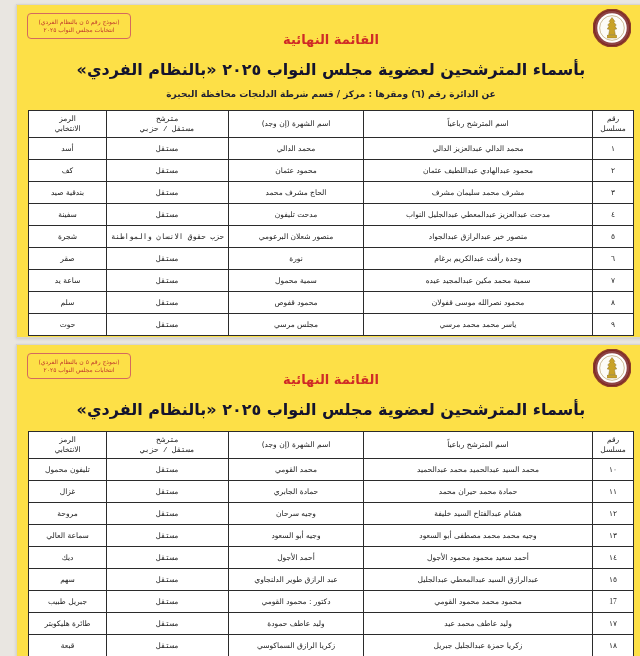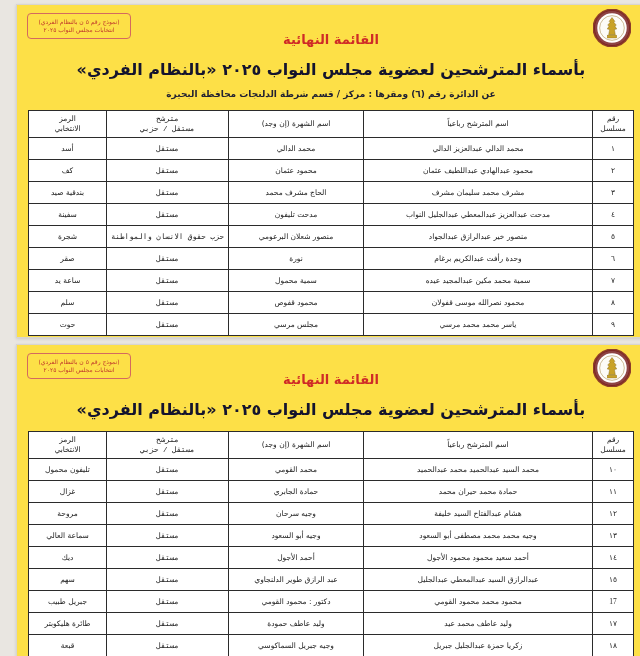--- a/index.html
+++ b/index.html
@@ -240,21 +240,21 @@
         <tr>
           <td class="col-serial">١٧</td>
           <td class="col-name">وليد عاطف محمد عيد</td>
           <td class="col-nickname">وليد عاطف حمودة</td>
           <td class="col-party">مستقل</td>
           <td class="col-symbol">طائرة هليكوبتر</td>
         </tr>
         <tr>
           <td class="col-serial">١٨</td>
           <td class="col-name">زكريا حمزة عبدالجليل جبريل</td>
-          <td class="col-nickname">وجيه جبريل السماكوسي</td>
+          <td class="col-nickname">زكريا الرازق السماكوسي</td>
           <td class="col-party">مستقل</td>
           <td class="col-symbol">قبعة</td>
         </tr>
         <tr>
           <td class="col-serial">١٩</td>
           <td class="col-name">سحر مصطفى إبراهيم القاضي</td>
           <td class="col-nickname">سحر القاضي</td>
           <td class="col-party">مستقل</td>
           <td class="col-symbol">قلم حبر</td>
         </tr>

